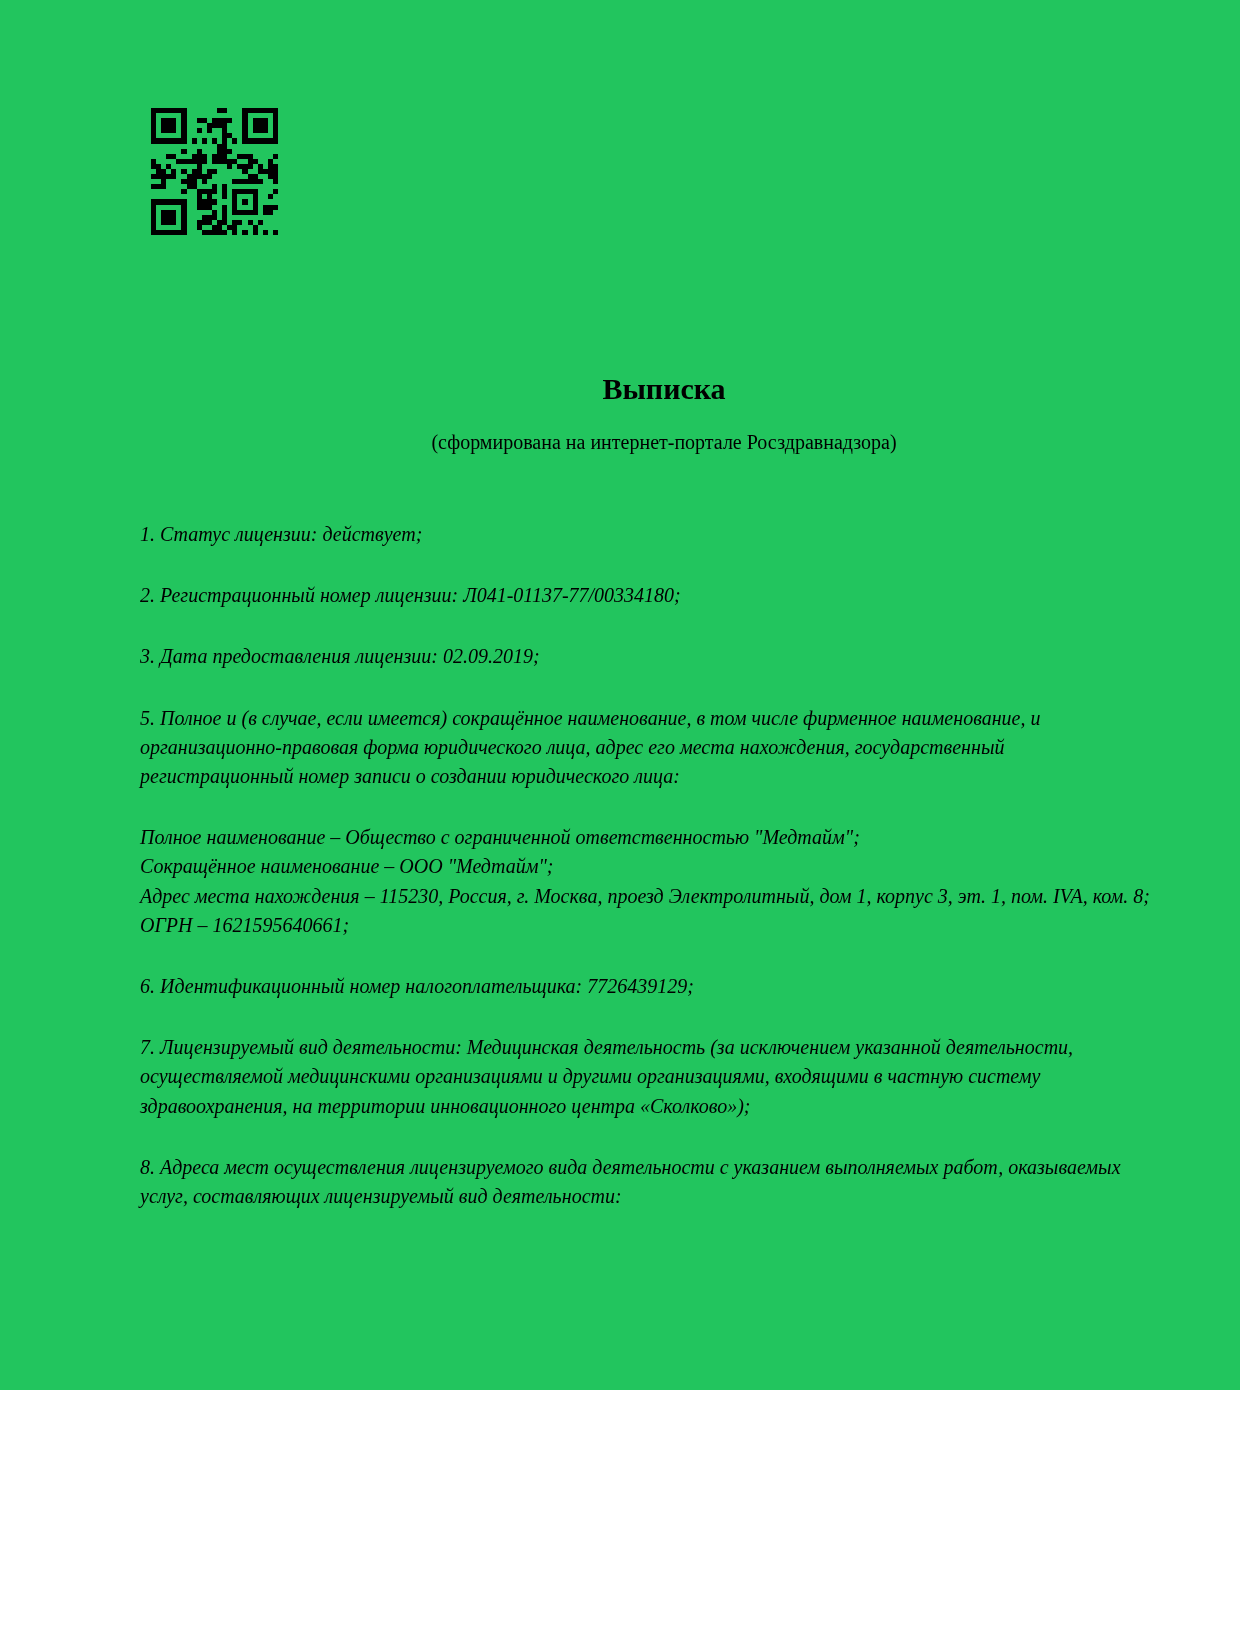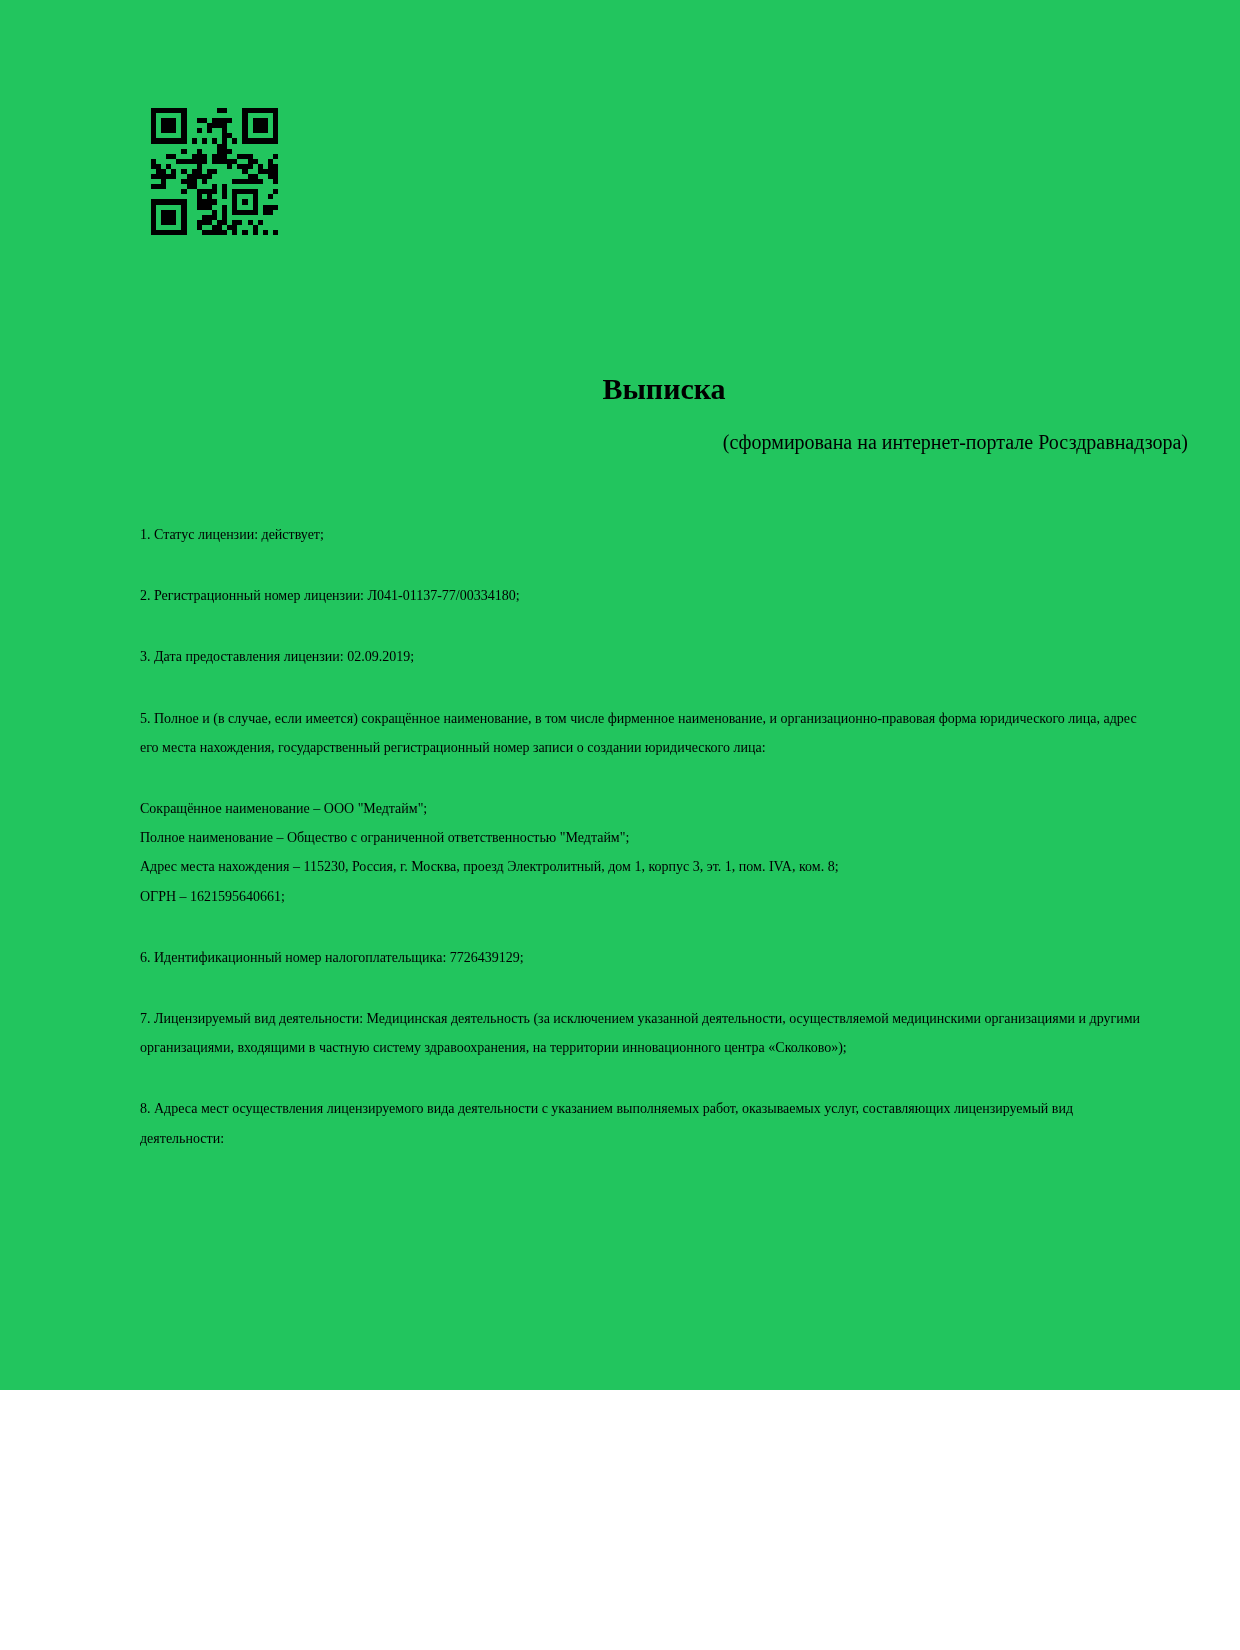--- a/index.html
+++ b/index.html
@@ -14,25 +14,25 @@
   .page{position:absolute;left:0;top:0;width:1240px;height:1390px;background:#22c55e;}
   .qr{position:absolute;left:151px;top:108px;width:127px;height:127px;}
   .qr svg{display:block;width:127px;height:127px;}
   .title{
     position:absolute;left:140px;top:332px;width:1048px;
     text-align:center;font-weight:bold;font-size:30px;line-height:38px;
     white-space:pre-line;
   }
   .subtitle{
     position:absolute;left:140px;top:430px;width:1048px;
-    text-align:right;font-size:20px;line-height:24px;
+    text-align:center;font-size:20px;line-height:24px;
   }
   .content{
     position:absolute;left:140px;top:520px;width:1048px;
-    font-size:14px;line-height:29.2px;
+    font-size:20px;line-height:29.2px;font-style:italic;
   }
   .content p{margin:0 0 32px 0;width:1010px;}
   .block{margin:0 0 32px 0;width:1010px;}
   .block div{margin:0;}
 </style>
 </head>
 <body>
 
 <div class="page">
 
@@ -331,22 +331,22 @@
 
   <div class="subtitle">(сформирована на интернет-портале Росздравнадзора)</div>
 
   <div class="content">
     <p>1. Статус лицензии: действует;</p>
     <p>2. Регистрационный номер лицензии: Л041-01137-77/00334180;</p>
     <p>3. Дата предоставления лицензии: 02.09.2019;</p>
     <p>5. Полное и (в случае, если имеется) сокращённое наименование, в том числе фирменное наименование, и организационно-правовая форма юридического лица, адрес его места нахождения, государственный регистрационный номер записи о создании юридического лица:</p>
 
     <div class="block">
+      <div>Полное наименование – Общество с ограниченной ответственностью "Медтайм";</div>
       <div>Сокращённое наименование – ООО "Медтайм";</div>
-      <div>Полное наименование – Общество с ограниченной ответственностью "Медтайм";</div>
       <div>Адрес места нахождения – 115230, Россия, г. Москва, проезд Электролитный, дом 1, корпус 3, эт. 1, пом. IVA, ком. 8;</div>
       <div>ОГРН – 1621595640661;</div>
     </div>
 
     <p>6. Идентификационный номер налогоплательщика: 7726439129;</p>
     <p>7. Лицензируемый вид деятельности: Медицинская деятельность (за исключением указанной деятельности, осуществляемой медицинскими организациями и другими организациями, входящими в частную систему здравоохранения, на территории инновационного центра «Сколково»);</p>
     <p>8. Адреса мест осуществления лицензируемого вида деятельности с указанием выполняемых работ, оказываемых услуг, составляющих лицензируемый вид деятельности:</p>
   </div>
 
 </div>

